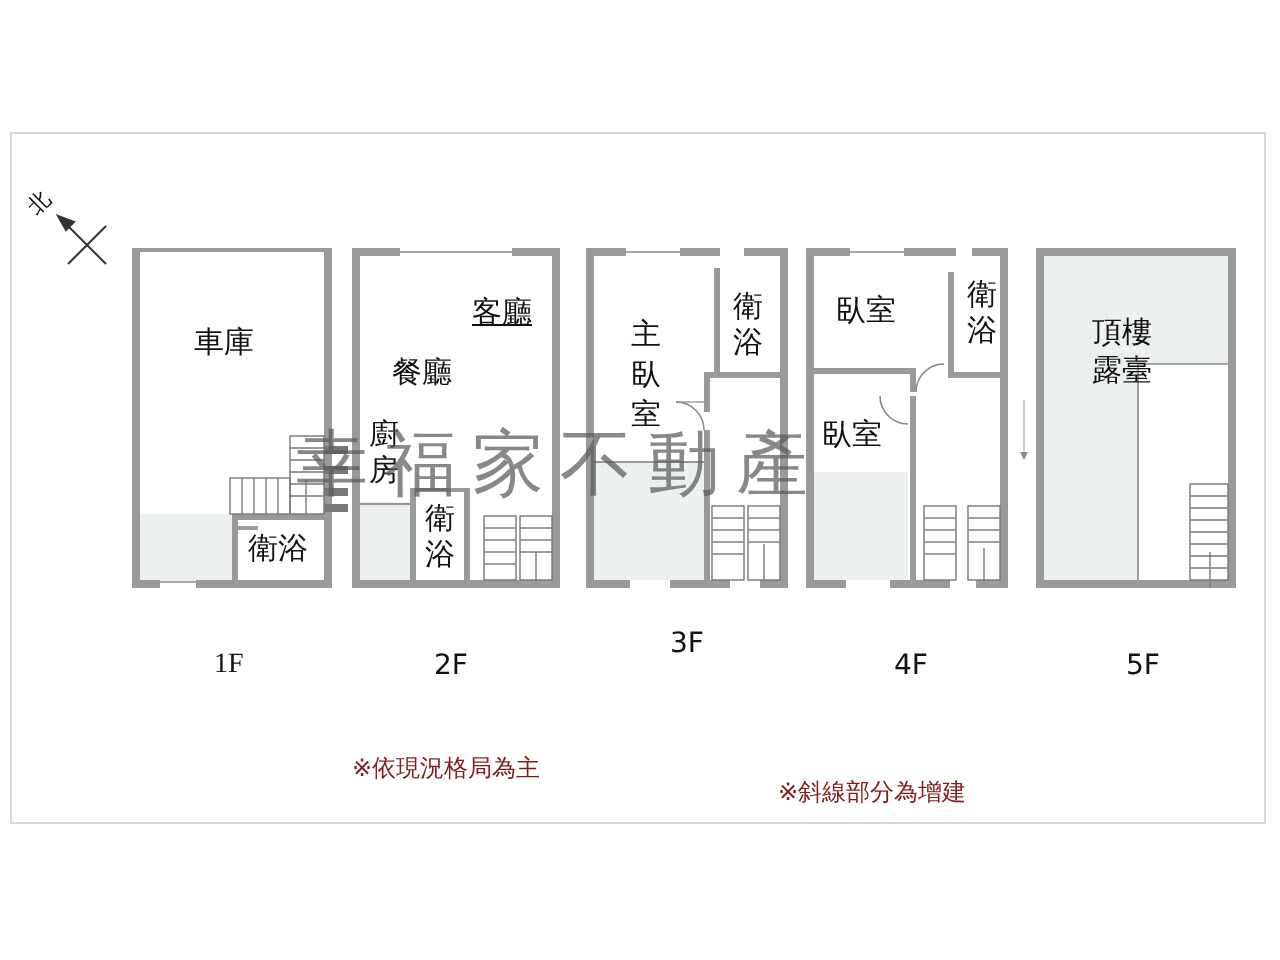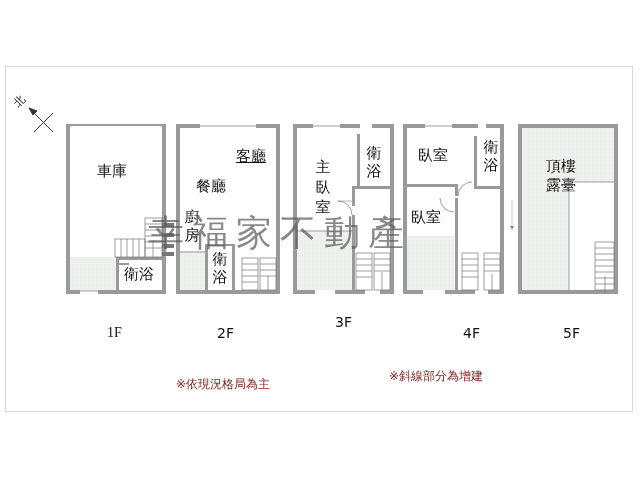--- a/index.html
+++ b/index.html
@@ -197,17 +197,17 @@
 <div class="vlbl" style="left:483px; top:138px;">衛浴</div>
 <div class="lbl" style="left:411px; top:208px;">臥室</div>
 
 <div class="lbl" style="left:546px; top:157px; width:32px; white-space:normal; word-break:break-all; line-height:19px;">頂樓露臺</div>
 
 <div class="wm">幸福家不動產</div>
 
 <div class="floor" style="left:107px; top:325px;font-family:Liberation Serif, serif;">1F</div>
 <div class="floor" style="left:217px; top:325px;">2F</div>
 <div class="floor" style="left:335px; top:314px;">3F</div>
-<div class="floor" style="left:447px; top:325px;margin-left:16px;">4F</div>
+<div class="floor" style="left:447px; top:325px;">4F</div>
 <div class="floor" style="left:563px; top:325px;">5F</div>
 
 <div class="note" style="left:176px; top:376px;">※依現況格局為主</div>
-<div class="note" style="left:389px; top:368px;">※斜線部分為增建</div>
+<div class="note" style="left:389px; top:388px;">※斜線部分為增建</div>
 
 </body></html>

